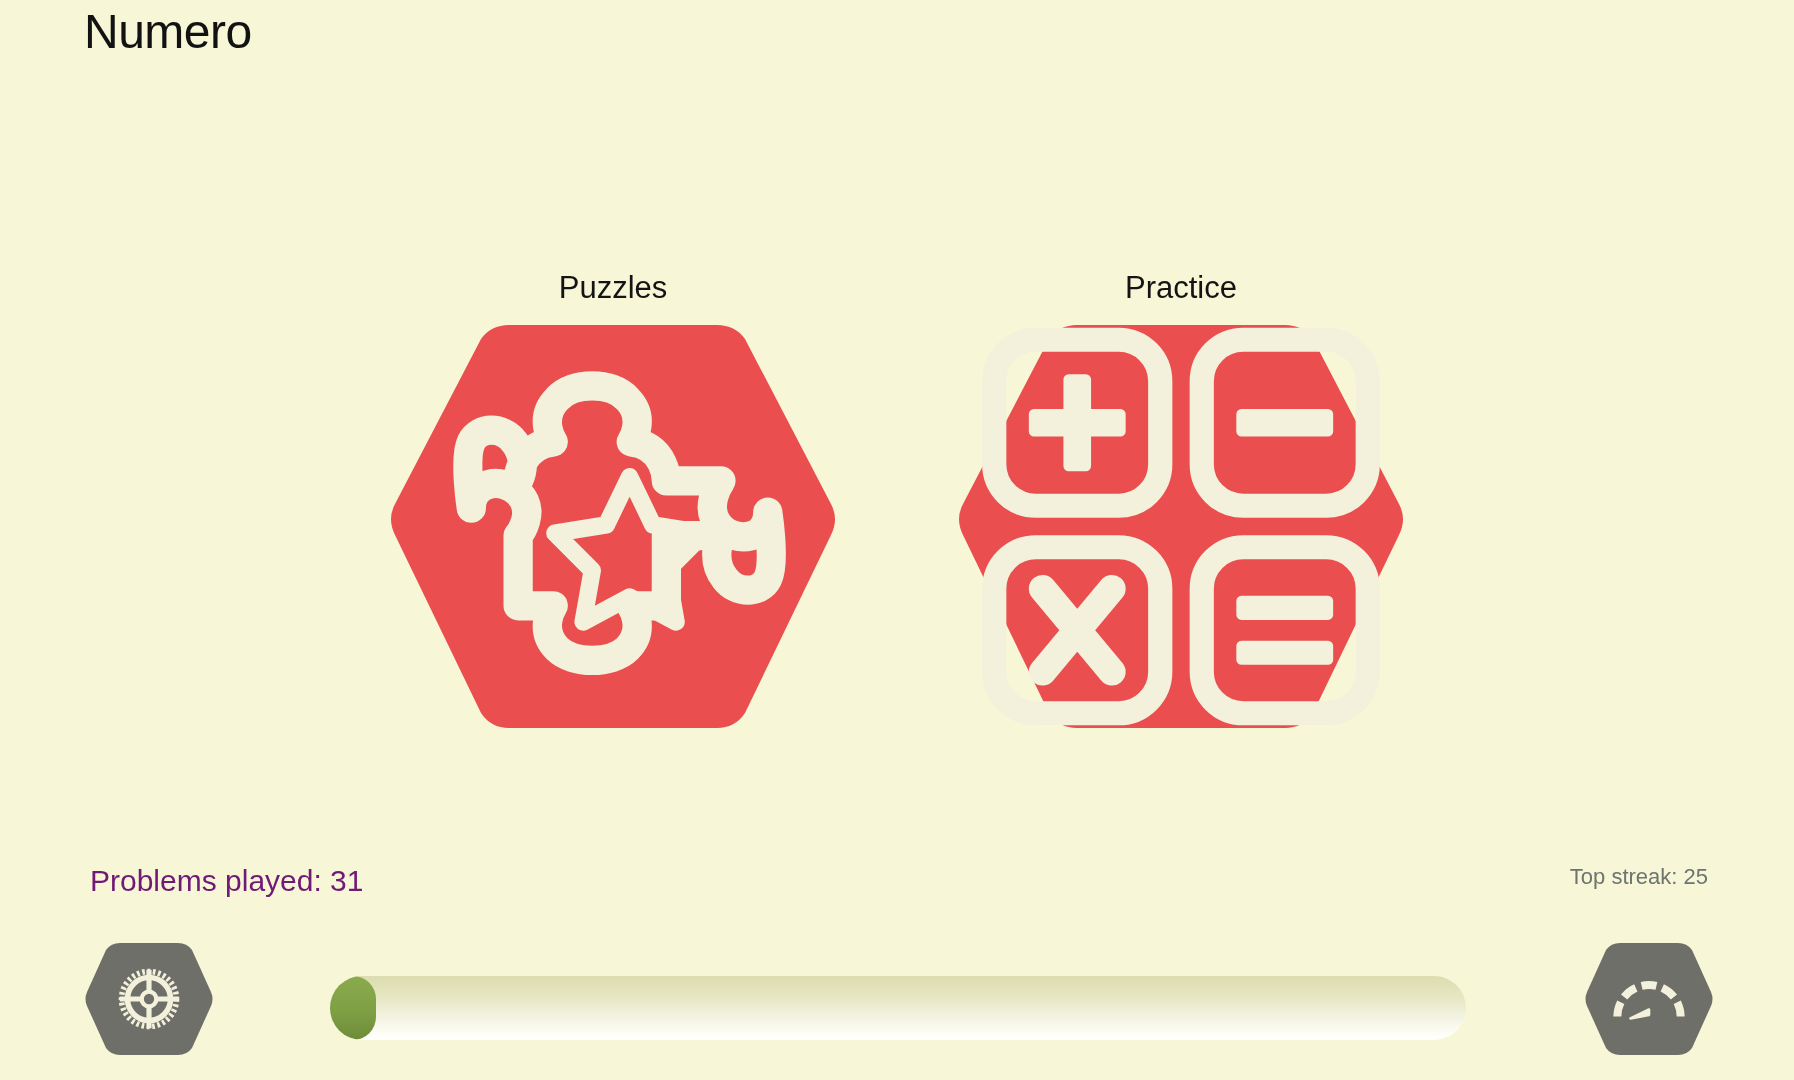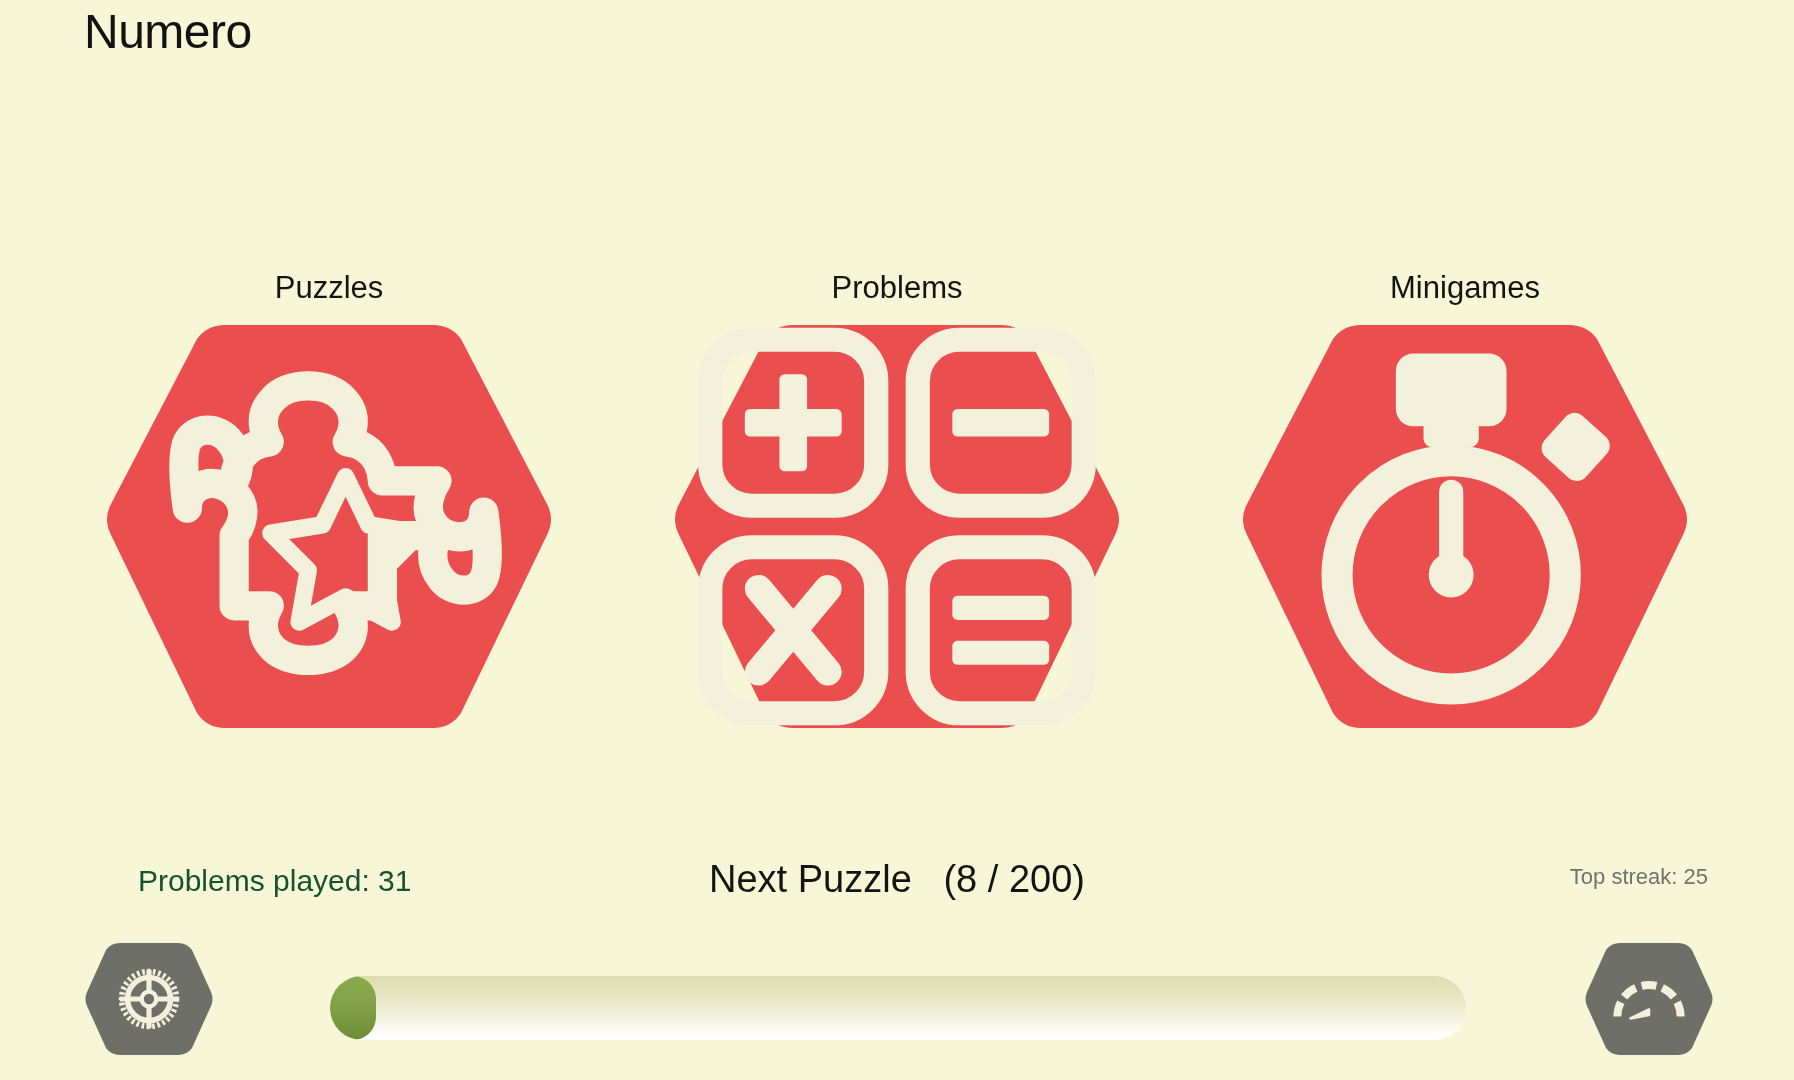--- a/index.html
+++ b/index.html
@@ -62,23 +62,22 @@
     align-items: center;
     justify-content: center;
   }
   .hex-icon svg { display:block; }
 
   
   .stat-left {
     position: absolute;
     left: 90px; top: 866px;
     font-size: 30px;
-    color: #14532d;
-    line-height: 1;
-    margin-left: 48px;
+    color: #701a75;
+    line-height: 1;
   }
   .stat-right {
     position: absolute;
     right: 86px; top: 866px;
     font-size: 22px;
     color: #6e7470;
     line-height: 1;
     text-align: right;
   }
   .next-puzzle {
@@ -170,21 +169,21 @@
             </g>
             <g fill="none" stroke="#f3f1db" stroke-width="4.2" stroke-linejoin="round">
               <path d="M54 38 L59.6 49.6 L72 51.6 L63 60.6 L65.2 73 L54 67 L42.8 73 L45 60.6 L36 51.6 L48.4 49.6 Z"></path>
             </g>
           </svg>
         </div>
       </div>
     </div>
 
     <div class="hex-tile">
-      <div class="hex-label">Problems</div>
+      <div class="hex-label">Practice</div>
       <div class="hex-shape">
         <svg viewBox="0 0 452 415" xmlns="http://www.w3.org/2000/svg">
           <path d="M122 6 L330 6 Q348 6 358 20 L444 185 Q452 200 444 216 L358 394 Q348 409 330 409 L122 409 Q104 409 94 394 L8 216 Q0 200 8 185 L94 20 Q104 6 122 6 Z" fill="#ea4e4e"></path>
         </svg>
         <div class="hex-icon">
           <svg width="290" height="290" viewBox="0 0 120 120" xmlns="http://www.w3.org/2000/svg">
             <g fill="none" stroke="#f3f1db" stroke-width="7">
               <rect x="6" y="6" width="48" height="48" rx="12"></rect>
               <rect x="66" y="6" width="48" height="48" rx="12"></rect>
               <rect x="6" y="66" width="48" height="48" rx="12"></rect>
@@ -203,53 +202,24 @@
 
             <g stroke="#f3f1db" stroke-width="8" stroke-linecap="round">
               <line x1="20" y1="78" x2="40" y2="102"></line>
               <line x1="40" y1="78" x2="20" y2="102"></line>
             </g>
           </svg>
         </div>
       </div>
     </div>
 
-    <div class="hex-tile">
-      <div class="hex-label">Minigames</div>
-      <div class="hex-shape">
-        <svg viewBox="0 0 452 415" xmlns="http://www.w3.org/2000/svg">
-          <path d="M122 6 L330 6 Q348 6 358 20 L444 185 Q452 200 444 216 L358 394 Q348 409 330 409 L122 409 Q104 409 94 394 L8 216 Q0 200 8 185 L94 20 Q104 6 122 6 Z" fill="#ea4e4e"></path>
-        </svg>
-        <div class="hex-icon">
-          <svg width="290" height="290" viewBox="0 0 120 120" xmlns="http://www.w3.org/2000/svg">
-
-            <g fill="#f3f1db">
-              <rect x="40" y="10" width="32" height="21" rx="5"></rect>
-              <rect x="48" y="29" width="16" height="8" rx="2.5"></rect>
-            </g>
-
-            <g fill="#f3f1db">
-              <rect x="84" y="29" width="16" height="16" rx="3.5" transform="rotate(42 92 37)"></rect>
-            </g>
-
-            <circle cx="56" cy="74" r="33" fill="none" stroke="#f3f1db" stroke-width="9"></circle>
-
-            <g stroke="#f3f1db" stroke-width="7" stroke-linecap="round">
-              <line x1="56" y1="74" x2="56" y2="50"></line>
-            </g>
-            <circle cx="56" cy="74" r="6.5" fill="#f3f1db"></circle>
-          </svg>
-        </div>
-      </div>
-    </div>
 
   </div>
 
   <div class="stat-left">Problems played: 31</div>
-  <div class="next-puzzle">Next Puzzle   (8 / 200)</div>
   <div class="stat-right">Top streak: 25</div>
 
   <div class="progress-track">
     <div class="progress-fill" style="width:46px;"></div>
   </div>
 
   <div class="mini-hex left">
     <svg class="bg" viewBox="0 0 130 118" xmlns="http://www.w3.org/2000/svg">
       <path d="M36 3 L94 3 Q103 3 108 10 L127 52 Q130 59 127 66 L108 108 Q103 115 94 115 L36 115 Q27 115 22 108 L3 66 Q0 59 3 52 L22 10 Q27 3 36 3 Z" fill="#6f6f69"></path>
     </svg>

